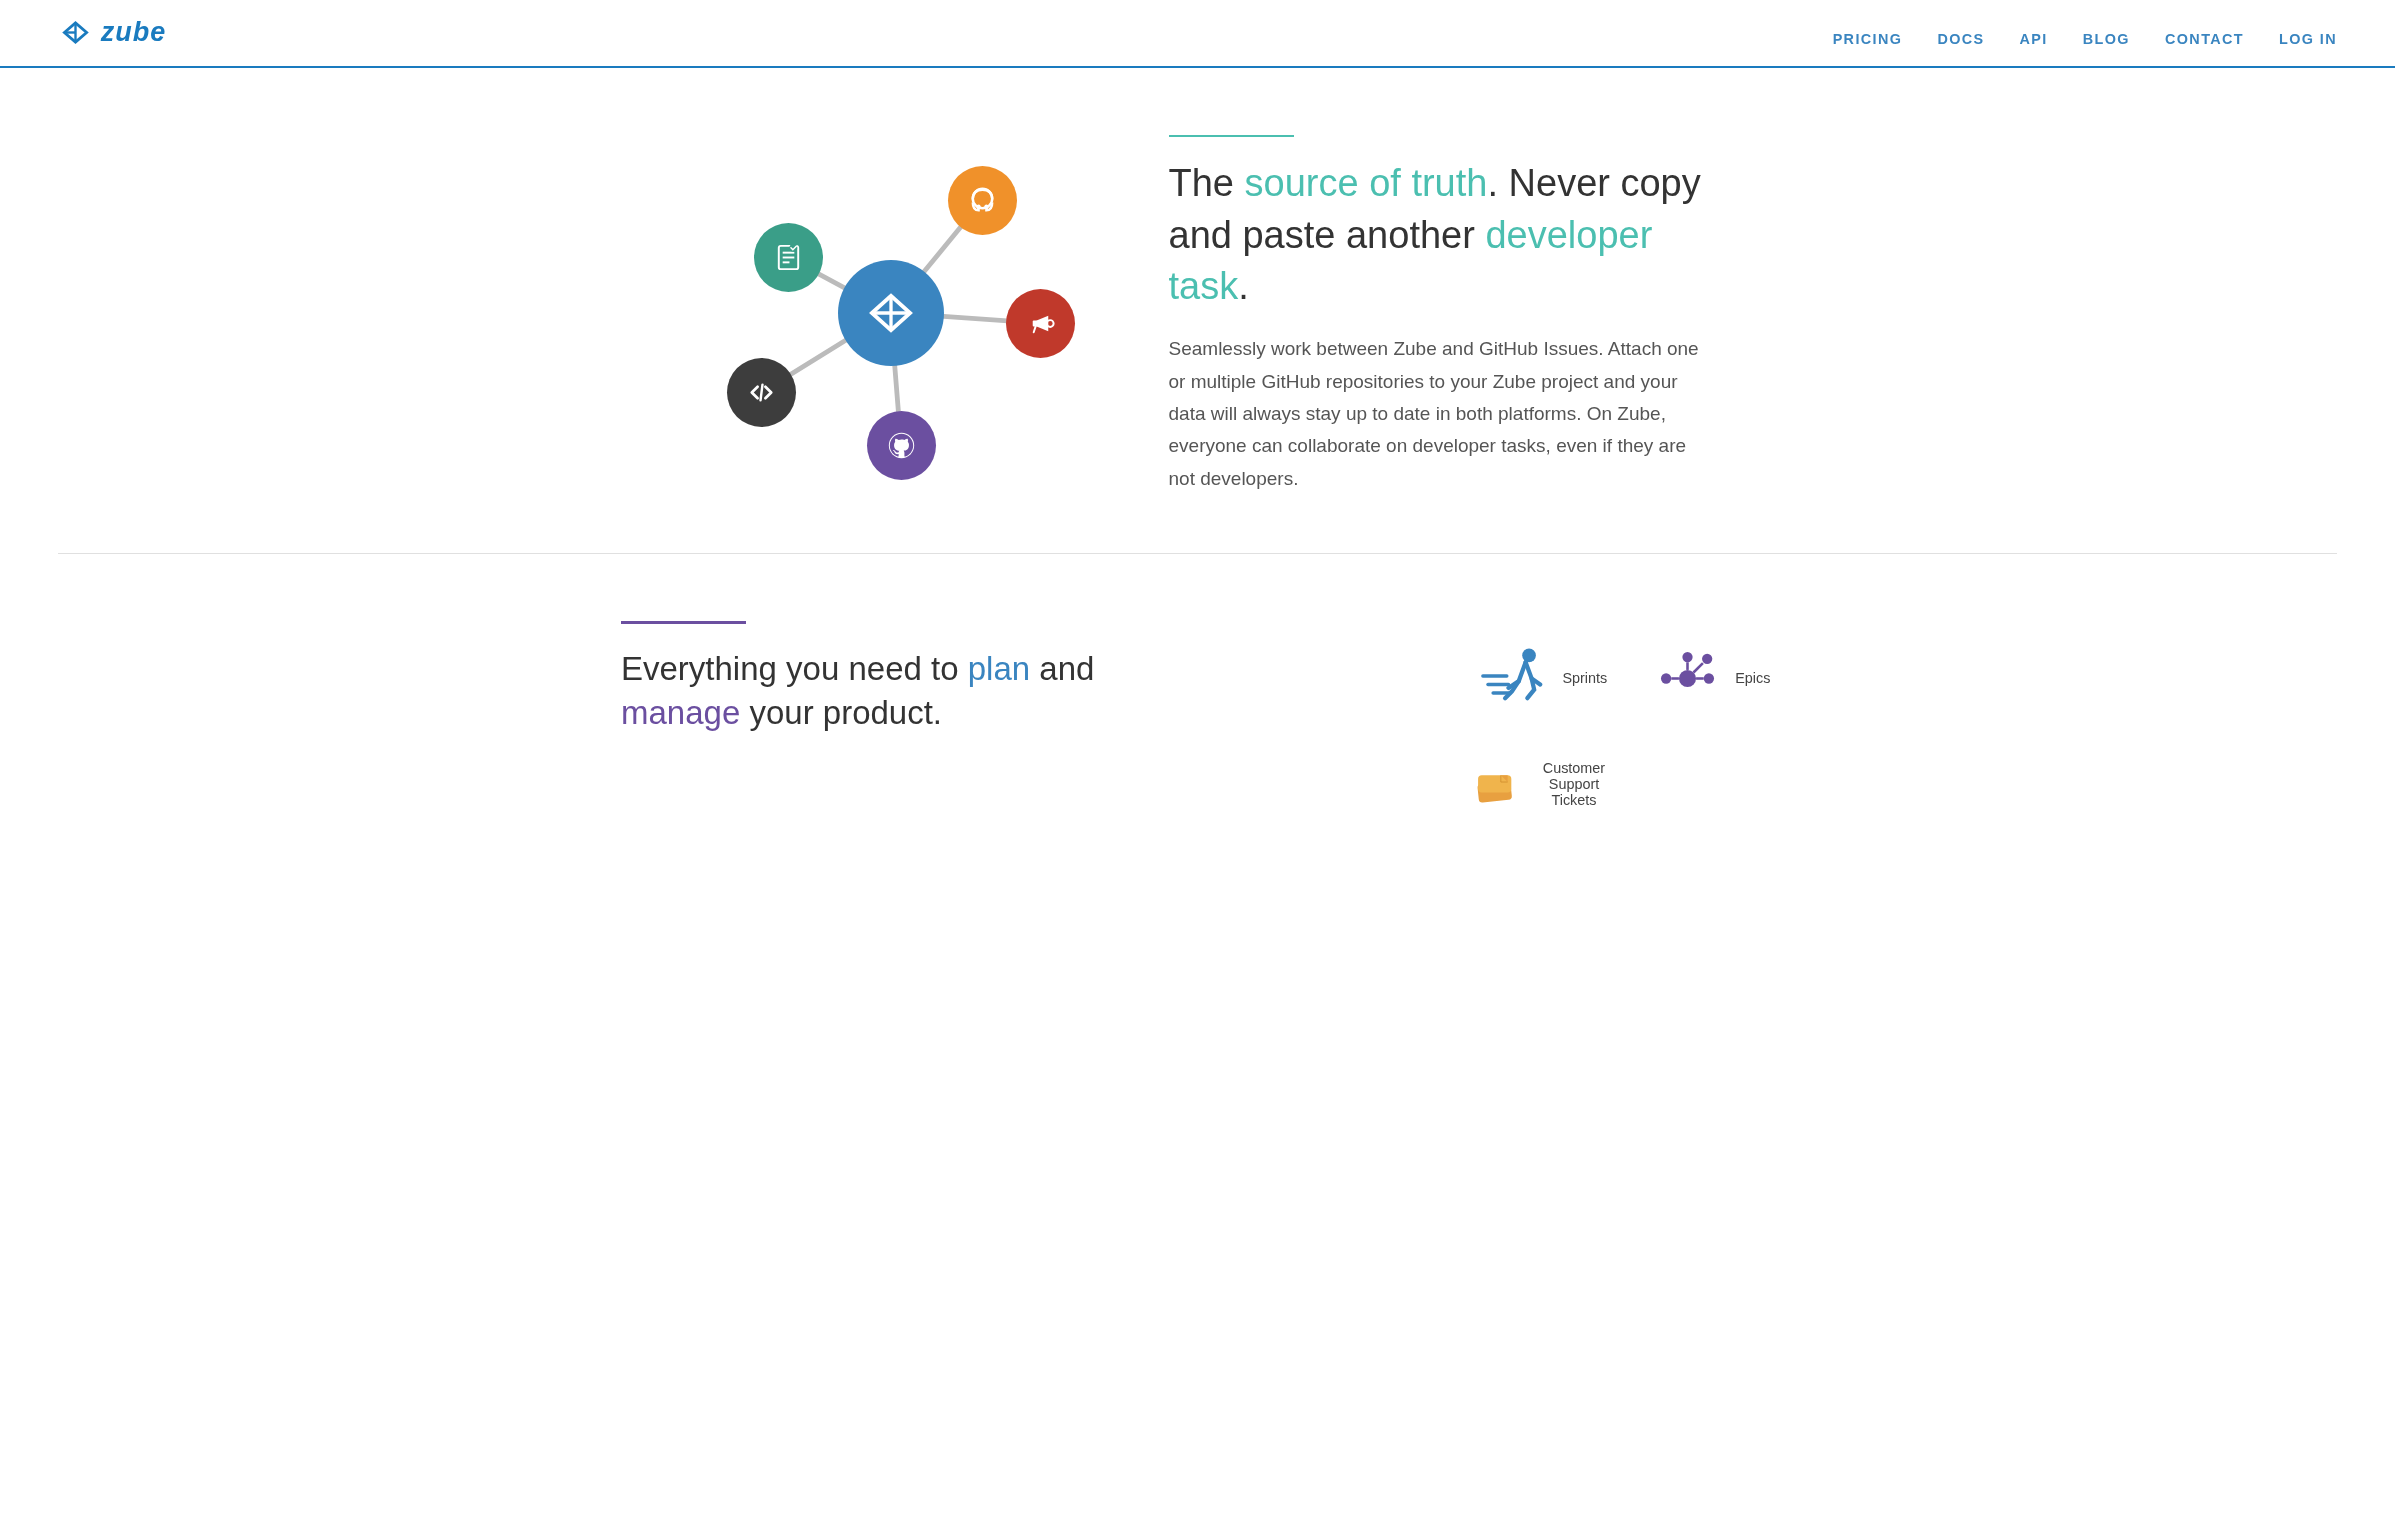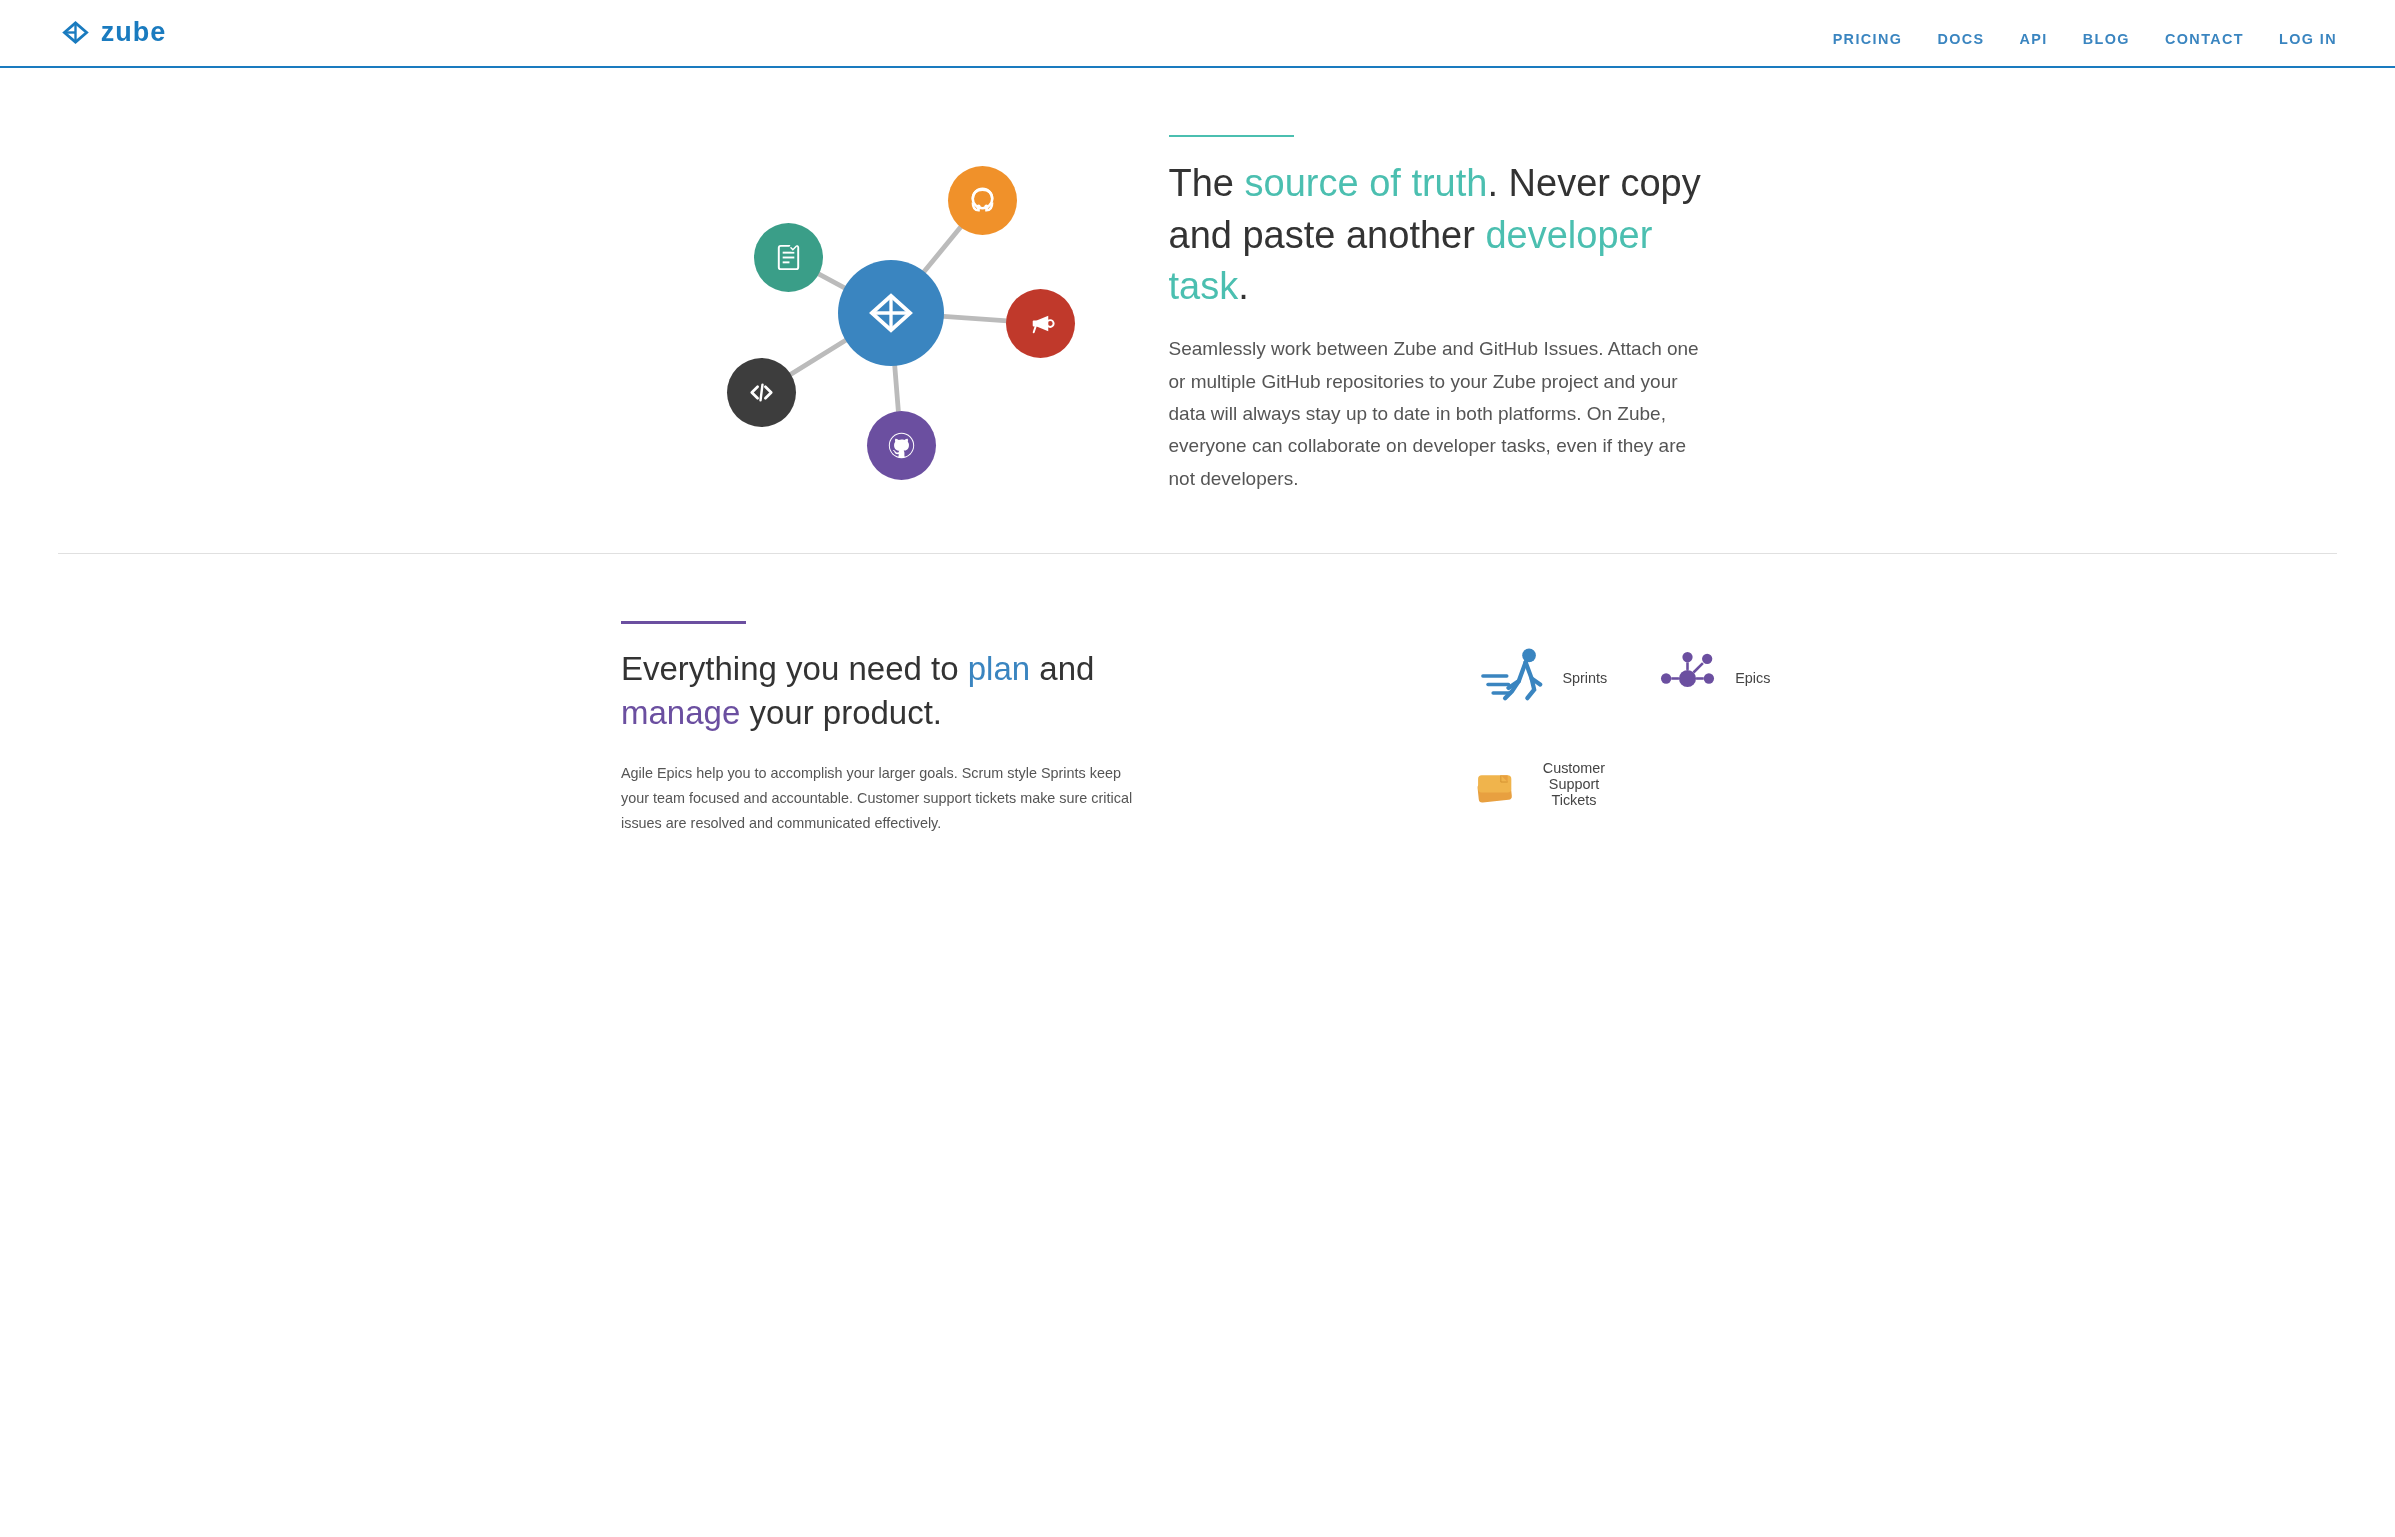--- a/index.html
+++ b/index.html
@@ -15,20 +15,21 @@
       background: #fff;
     }
     .logo {
       display: flex;
       align-items: center;
       gap: 7.7px;
       color: #1a7bbf;
       font-size: 27px;
       font-weight: 700;
       letter-spacing: 1px;
+      font-style: italic;
     }
     .logo-icon {
       width: 35px;
       height: 27px;
     }
     .nav {
       display: flex;
       gap: 35px;
       align-items: center;
       margin-top: 12px;
@@ -299,21 +300,20 @@
 </section>
 
 <hr class="section-divider">
 
 <section class="features-section">
   <div class="features-text">
     <div class="features-divider"></div>
     <h2 class="features-headline">
       <span>Everything you need to </span><span class="accent-blue">plan</span><span> and </span><span class="accent-purple">manage</span><span> your product.</span>
     </h2>
-    <p class="features-subtext">Agile Epics help you to accomplish your larger goals. Scrum style Sprints keep your team focused and accountable. Customer support tickets make sure critical issues are resolved and communicated effectively.</p>
   </div>
 
   <div class="features-icons">
 
     <div class="feature-item" style="grid-column:1; grid-row:1;">
       <svg class="runner-icon" viewBox="0 0 90 90" fill="none" xmlns="http://www.w3.org/2000/svg">
 
         <circle cx="62" cy="18" r="8" fill="#3a85c0"></circle>
 
         <path d="M58 26 L50 48 L38 56" stroke="#3a85c0" stroke-width="5" stroke-linecap="round" fill="none"></path>

